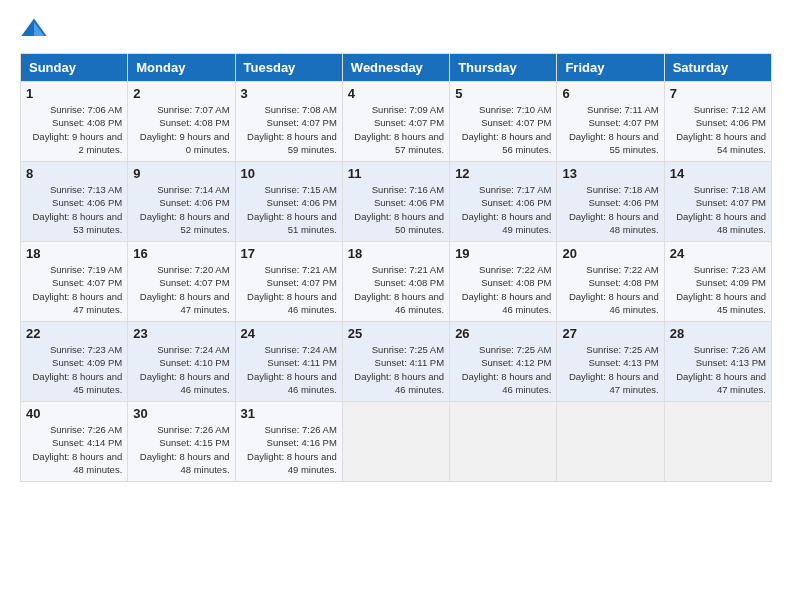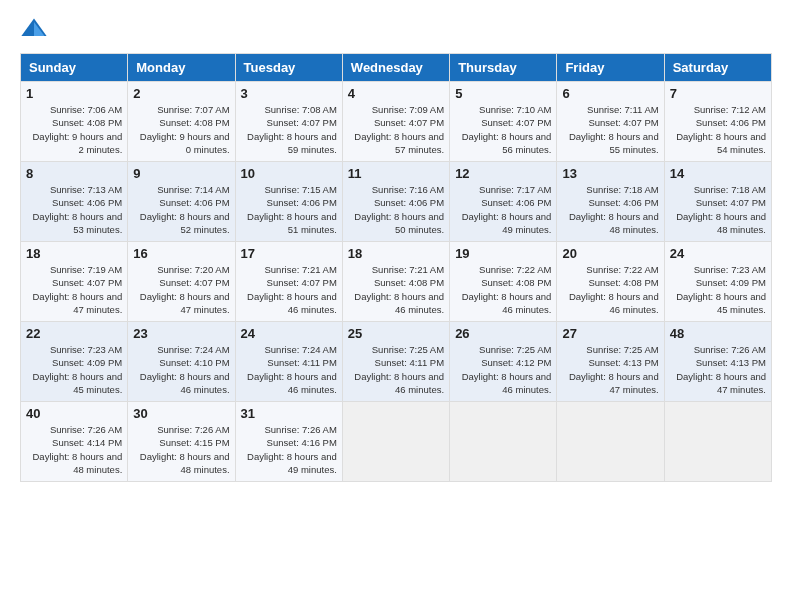--- a/index.html
+++ b/index.html
@@ -239,21 +239,21 @@
         </td>
         <td>
           <span class="day-num">26</span>
 <div class="day-info">Sunrise: 7:25 AM<br>Sunset: 4:12 PM<br>Daylight: 8 hours and 46 minutes.</div>
         </td>
         <td>
           <span class="day-num">27</span>
 <div class="day-info">Sunrise: 7:25 AM<br>Sunset: 4:13 PM<br>Daylight: 8 hours and 47 minutes.</div>
         </td>
         <td>
-          <span class="day-num">48</span>
+          <span class="day-num">28</span>
 <div class="day-info">Sunrise: 7:26 AM<br>Sunset: 4:13 PM<br>Daylight: 8 hours and 47 minutes.</div>
         </td>
       </tr>
       <tr>
         <td>
           <span class="day-num">40</span>
 <div class="day-info">Sunrise: 7:26 AM<br>Sunset: 4:14 PM<br>Daylight: 8 hours and 48 minutes.</div>
         </td>
         <td>
           <span class="day-num">30</span>

